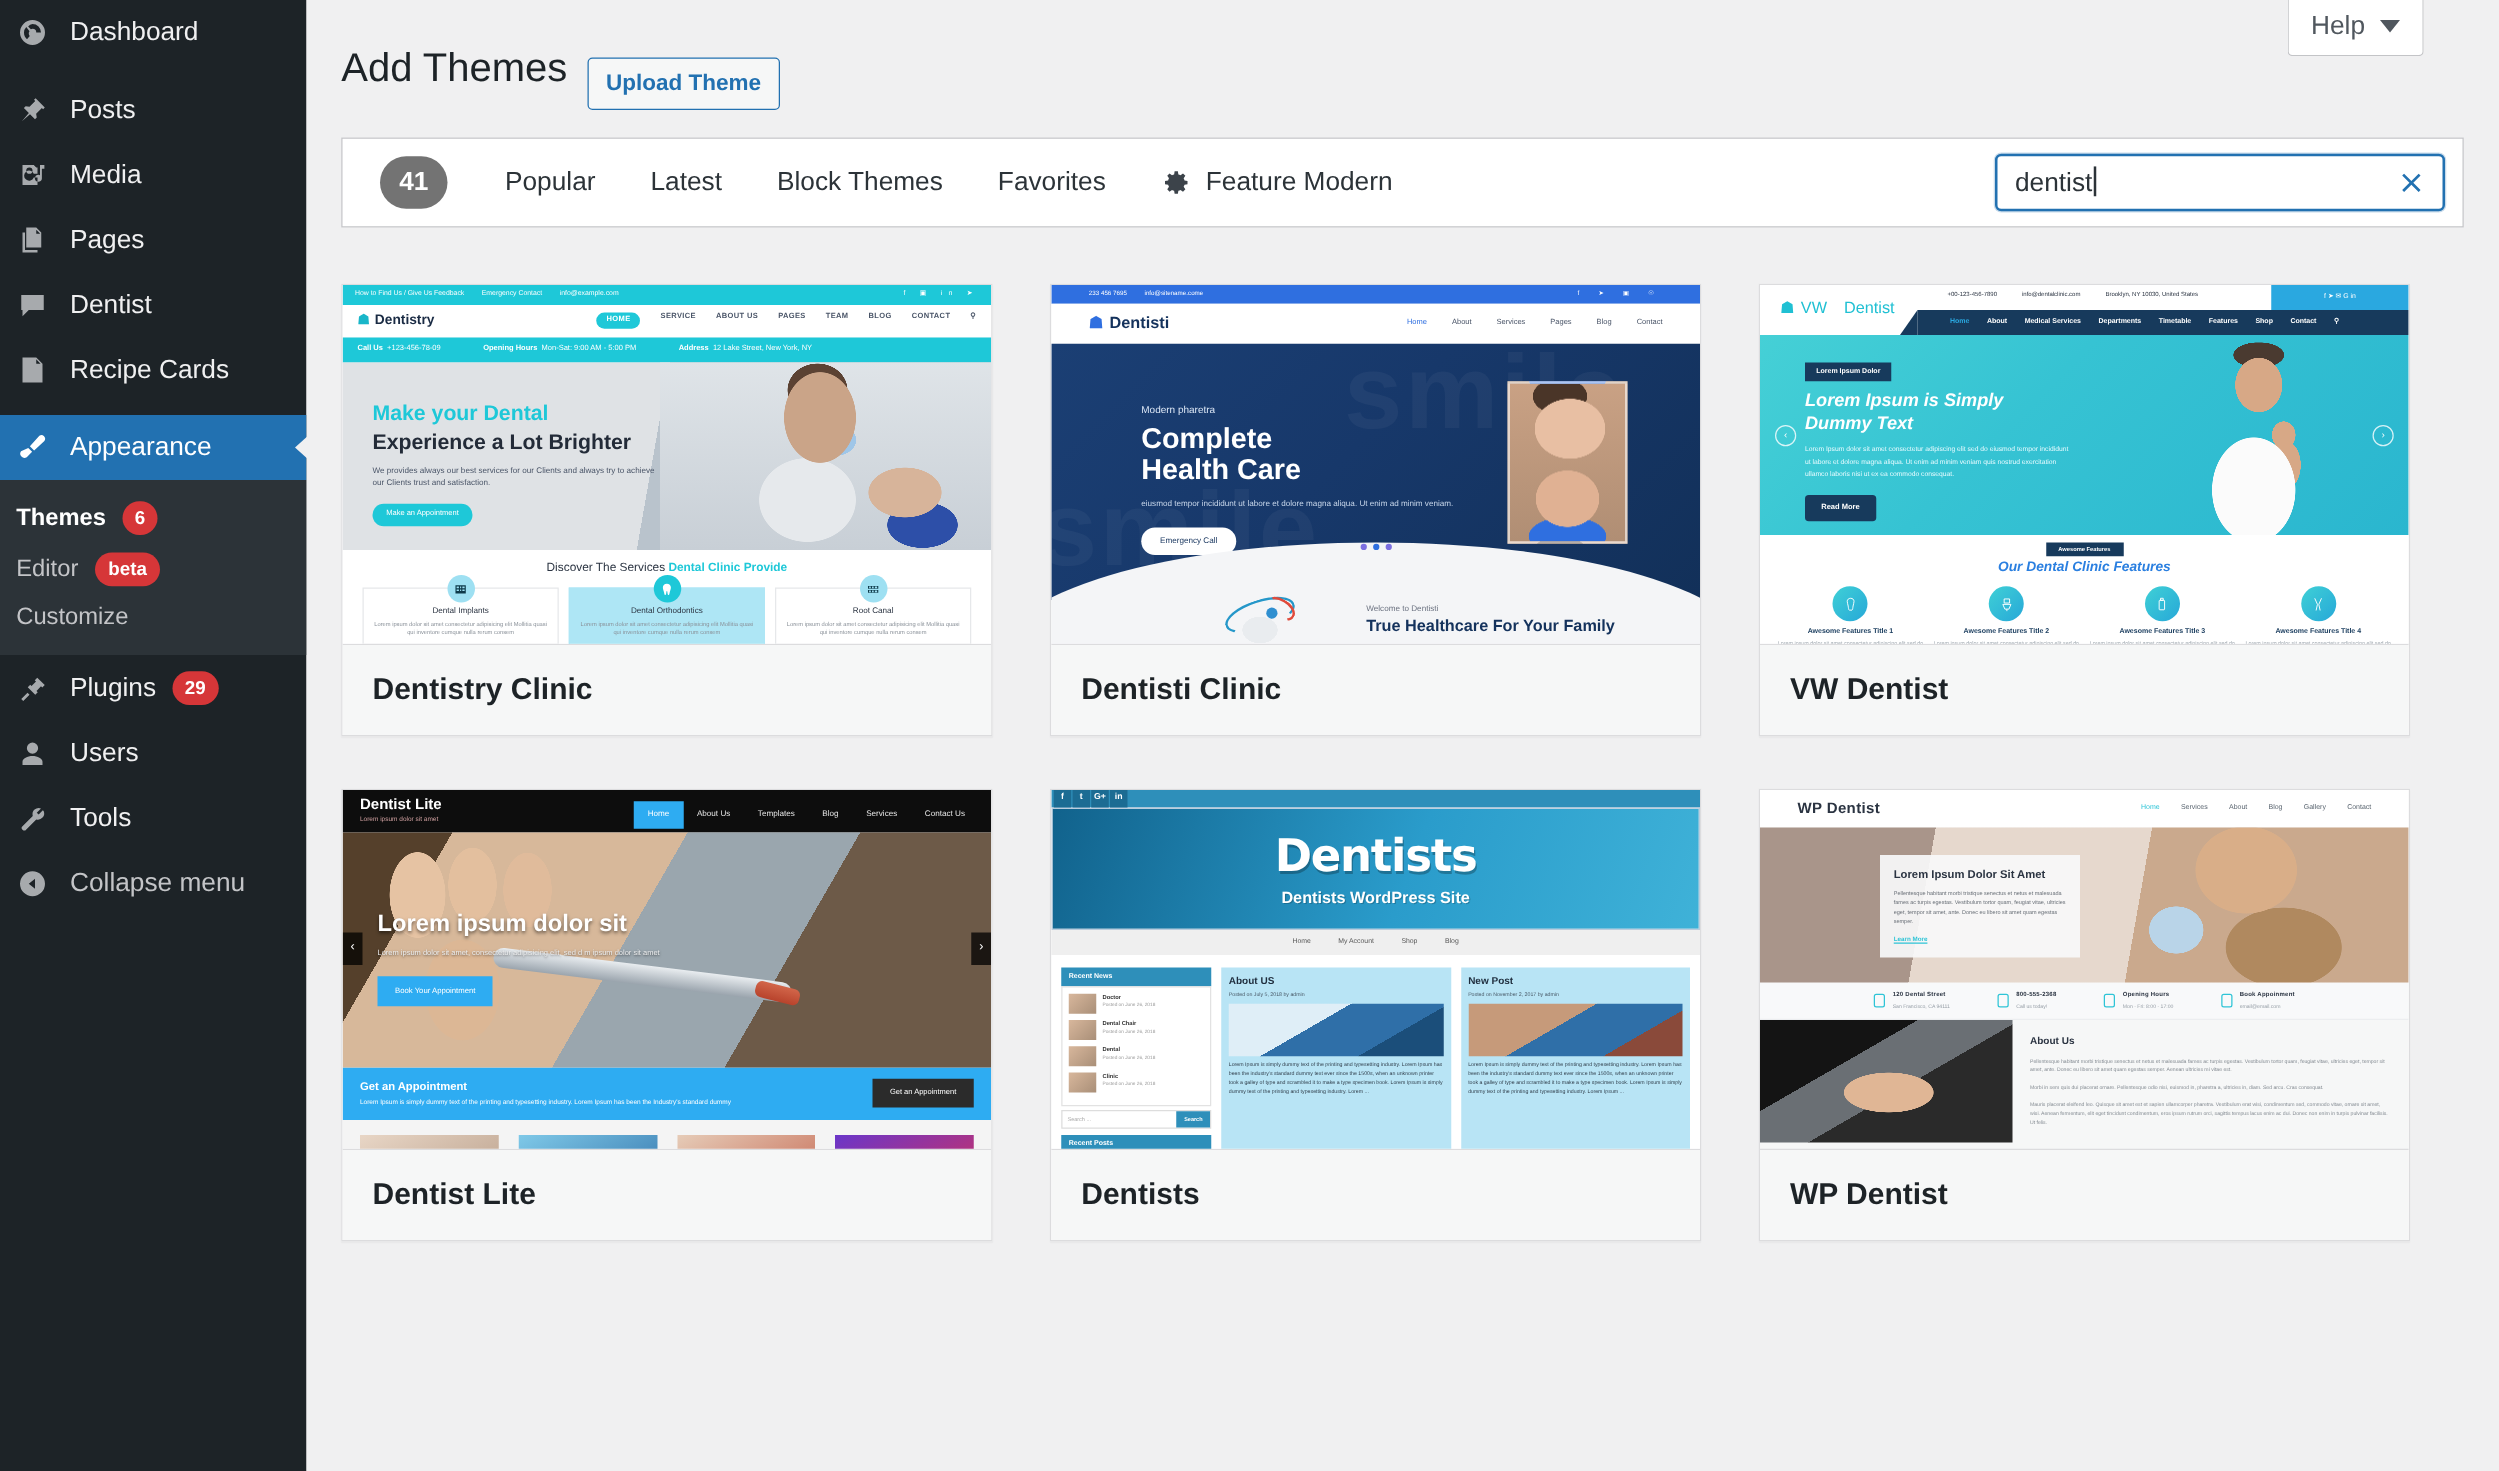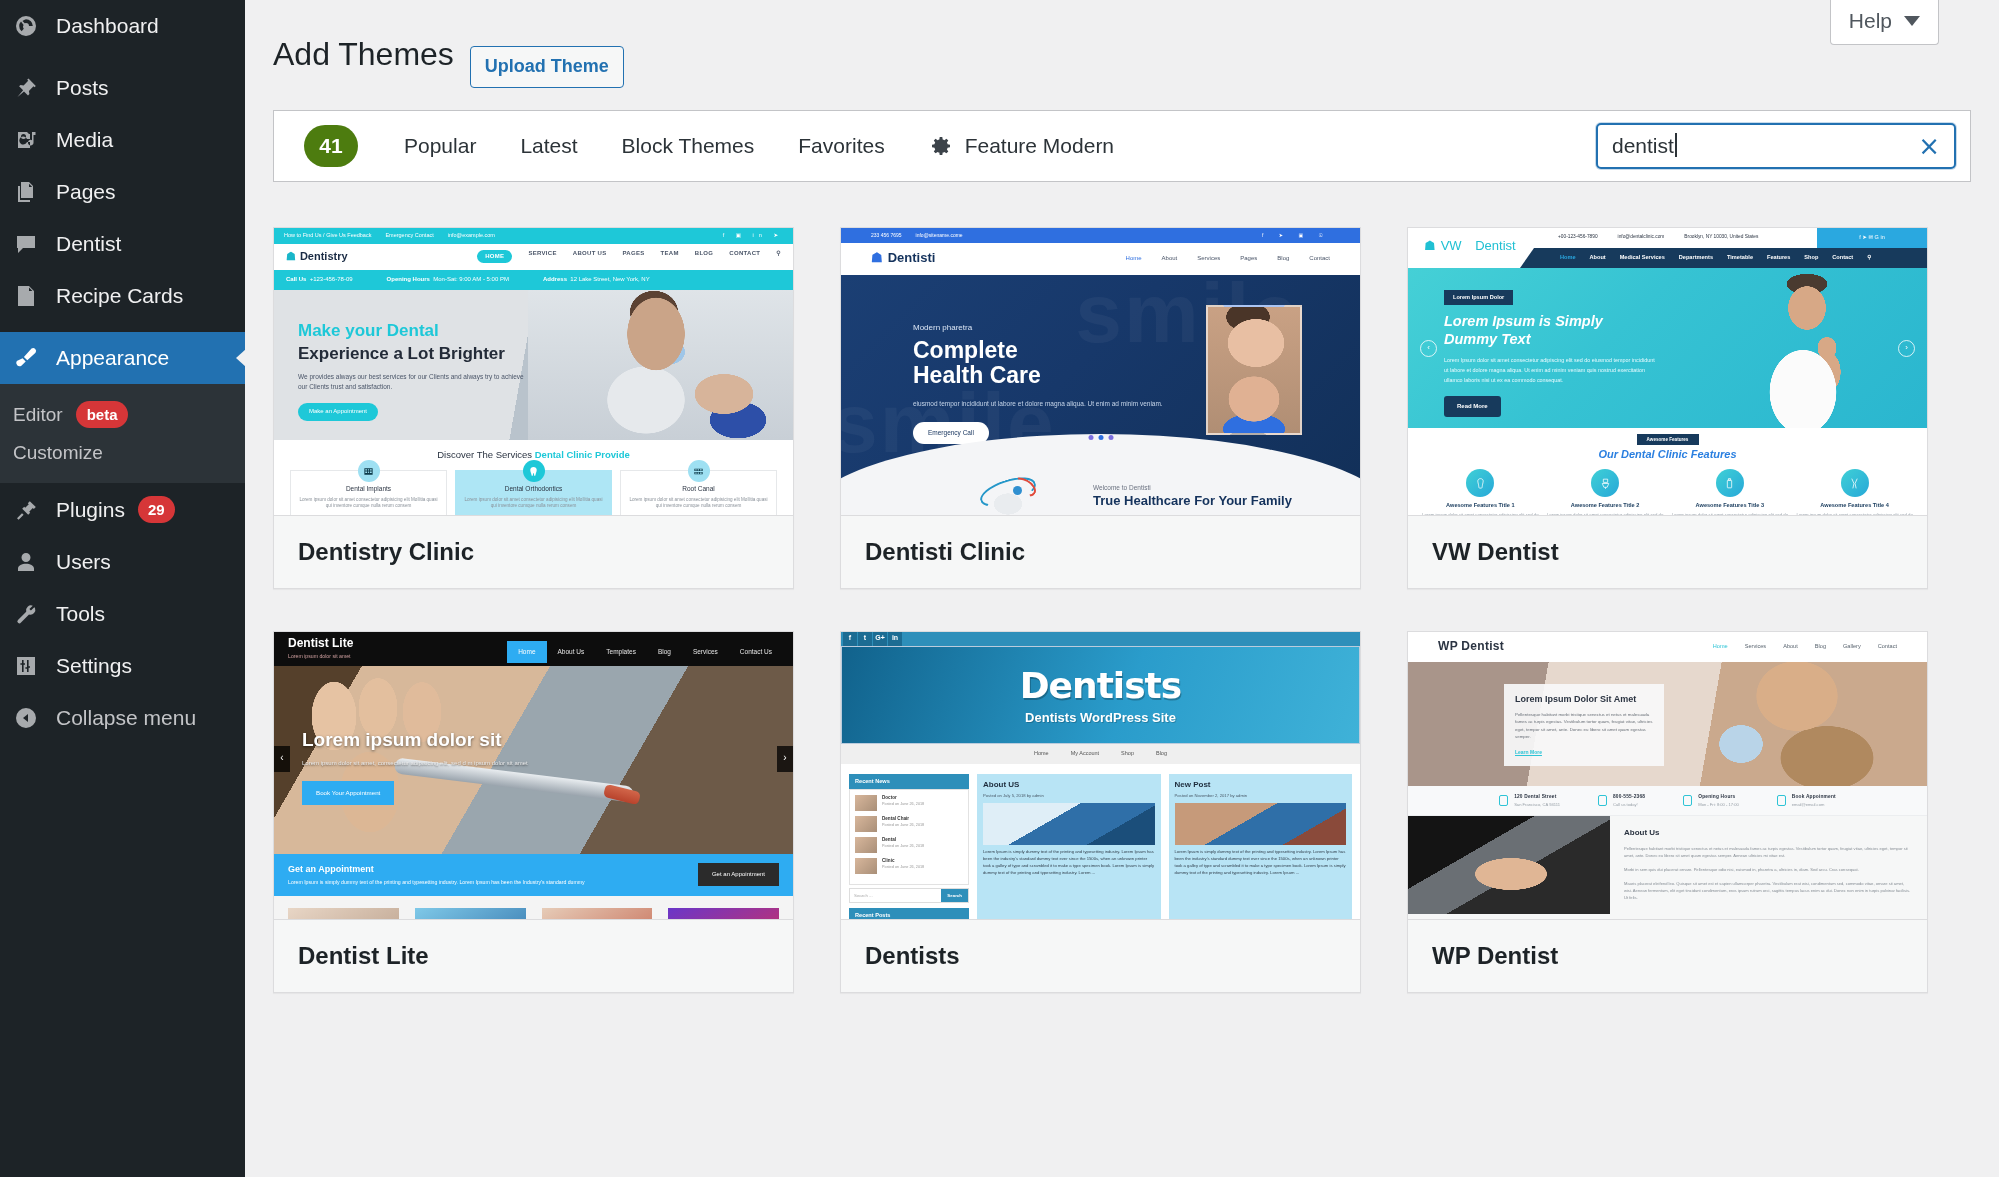--- a/index.html
+++ b/index.html
@@ -85,21 +85,21 @@
     color: #2271b1; font-size: 18px; font-weight: bold;
     padding: 9px 14px; cursor: pointer; line-height: 1.2; margin-top: 24px;
   }
 
   .filter-bar {
     margin: 6px 28px 0 28px; background: #fff;
     border: 1px solid #c3c4c7; height: 72px;
     display: flex; align-items: center; position: relative;
   }
   .count-pill {
-    background: #4d7c0f; color: #fff; border-radius: 22px;
+    background: #737373; color: #fff; border-radius: 22px;
     width: 54px; height: 42px; margin-left: 30px;
     display: flex; align-items: center; justify-content: center;
     font-size: 21px; font-weight: bold;
   }
   .filter-links { display: flex; align-items: center; gap: 44px; margin-left: 46px; }
   .filter-link { font-size: 21px; color: #2c3338; cursor: pointer; white-space: nowrap; }
   .feature-filter { display: flex; align-items: center; gap: 12px; cursor: pointer; }
   .gear { width: 24px; height: 24px; fill: #3c434a; }
 
   .search-wrap {
@@ -455,20 +455,24 @@
     <div class="menu-item current">
       <span class="ico">
         <svg viewBox="0 0 24 24">
             <path d="M17.5 2.5a3 3 0 0 1 4 4.3l-8.2 7.5-3.4-3.4 7.6-8.4zM8.6 12.3l3.1 3.1-4.3 4.3a3.4 3.4 0 0 1-4.6-4.8l5.8-2.6z"></path>
           </svg>
       </span>
       <span>Appearance</span>
     </div>
 
     <div class="submenu">
+      <div class="submenu-item current">
+        <span>Themes</span>
+        <span class="badge-count">6</span>
+      </div>
       <div class="submenu-item">
         <span>Editor</span>
         <span class="badge-beta">beta</span>
       </div>
       <div class="submenu-item">
         <span>Customize</span>
       </div>
     </div>
 
     <div class="menu-item">
@@ -492,28 +496,20 @@
 
     <div class="menu-item">
       <span class="ico">
         <svg viewBox="0 0 24 24">
             <path d="M20.3 5.2l-3.4 3.4-1.5-1.5 3.4-3.4a5 5 0 0 0-6.6 6l-8 8a2 2 0 1 0 2.8 2.8l8-8a5 5 0 0 0 6-6.6l-.7-.7z"></path>
           </svg>
       </span>
       <span>Tools</span>
     </div>
 
-    <div class="menu-item">
-      <span class="ico">
-        <svg viewBox="0 0 24 24">
-            <path d="M3 3h18v18H3V3zm5 3v3.2H6.4v1.6H8V18h1.6v-7.2H11V9.2H9.6V6H8zm5 0v7.2h-1.6v1.6H13V18h1.6v-4.2H16v-1.6h-1.4V6H13z"></path>
-          </svg>
-      </span>
-      <span>Settings</span>
-    </div>
 
     <div class="menu-item collapse-item">
       <span class="ico">
         <svg viewBox="0 0 24 24">
             <path d="M12 2a10 10 0 1 0 0 20 10 10 0 0 0 0-20zm2 14l-5-4 5-4v8z"></path>
           </svg>
       </span>
       <span>Collapse menu</span>
     </div>
   </nav>

